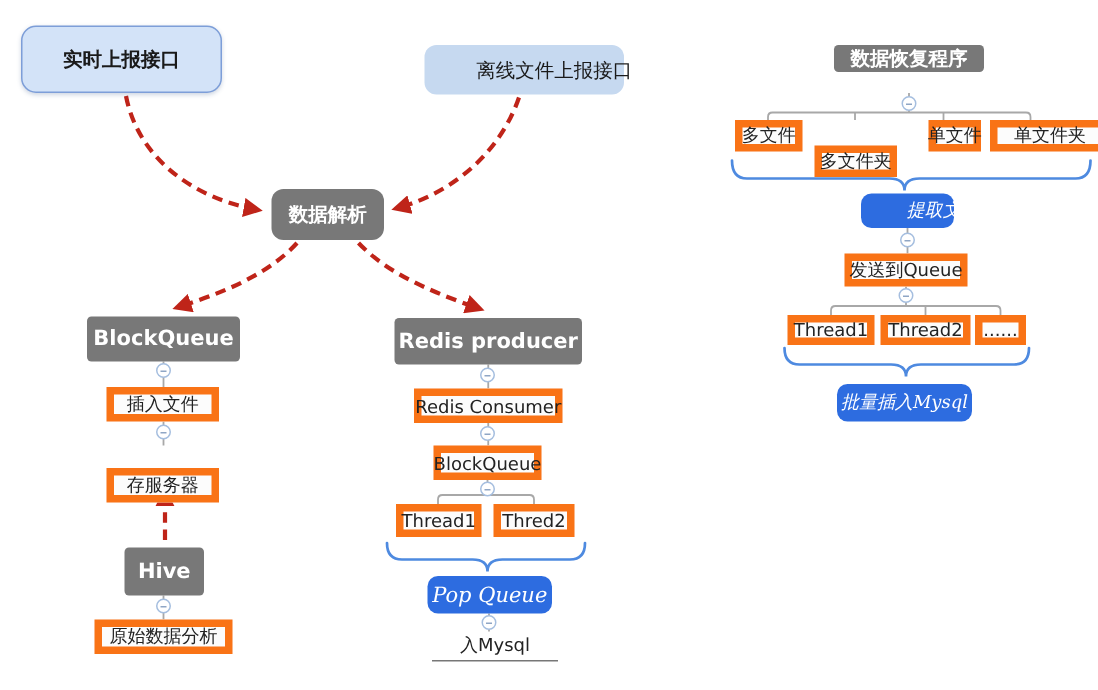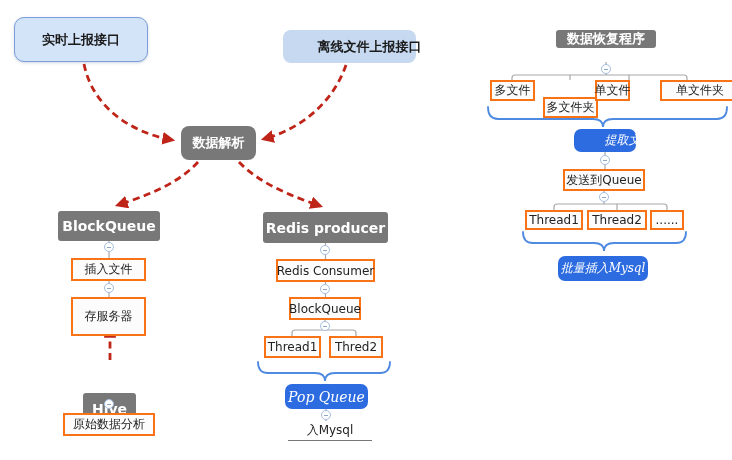--- a/index.html
+++ b/index.html
@@ -12,29 +12,29 @@
   .node{
     position:absolute;display:flex;align-items:center;justify-content:center;
     box-sizing:border-box;white-space:nowrap;
   }
   .n-lightblue-border{
     background:#d3e3f8;border:1.5px solid #7d9ed8;border-radius:10px;
     color:#1a1a1a;font-weight:bold;font-size:13px;
     box-shadow:0 1px 3px rgba(60,90,140,.25);
   }
   .n-lightblue{
-    background:#c6d9f0;border-radius:8px;color:#1a1a1a;font-weight:bold;font-size:13px;padding-left:40px;
+    background:#c6d9f0;border-radius:8px;color:#1a1a1a;font-weight:normal;font-size:13px;padding-left:40px;
   }
   .n-gray{
     background:#787878;color:#ffffff;font-weight:bold;font-size:13px;border-radius:3px;
   }
   .n-gray-round{border-radius:8px;}
   .n-gray-en{font-size:14px;}
   .n-white{
-    background:#fcfcfc;border:2px solid #f97316;color:#222222;font-size:12px;
+    background:#fcfcfc;border:5px solid #f97316;color:#222222;font-size:12px;
   }
   .n-blue{
     background:#2d6ce0;color:#ffffff;border-radius:7px;
     font-style:italic;font-family:"DejaVu Serif","Liberation Serif",serif;font-size:13px;
   }
   .n-plain{
     background:transparent;border-bottom:1px solid #777777;color:#222222;font-size:12px;
   }
   .toggle{
     position:absolute;width:10px;height:10px;border-radius:50%;
@@ -88,36 +88,36 @@
       <path d="M488,107 Q488,119 498,119 L593,119 Q603,119 603,127 Q603,119 613,119 L717,119 Q727,119 727,107"></path>
       <path d="M523,232 Q523,243 533,243 L594,243 Q604,243 604,251 Q604,243 614,243 L676,243 Q686,243 686,232"></path>
     </g>
   </svg>
 
   <div class="node n-lightblue-border" style="left:14px;top:17px;width:134px;height:45px;">实时上报接口</div>
   <div class="node n-lightblue" style="left:283px;top:30px;width:133px;height:33px;">离线文件上报接口</div>
   <div class="node n-gray n-gray-round" style="left:181px;top:126px;width:75px;height:34px;">数据解析</div>
   <div class="node n-gray n-gray-en" style="left:58px;top:211px;width:102px;height:30px;">BlockQueue</div>
   <div class="node n-white" style="left:71px;top:258px;width:75px;height:23px;">插入文件</div>
-  <div class="node n-white" style="left:71px;top:297px;width:75px;height:39px;">存服务器</div>
-  <div class="node n-gray n-gray-en" style="left:83px;top:365px;width:53px;height:32px;margin-top:28px;">Hive</div>
+  <div class="node n-white" style="left:71px;top:312px;width:75px;height:23px;">存服务器</div>
+  <div class="node n-gray n-gray-en" style="left:83px;top:365px;width:53px;height:32px;">Hive</div>
   <div class="node n-white" style="left:63px;top:413px;width:92px;height:23px;">原始数据分析</div>
 
   <div class="node n-gray n-gray-en" style="left:263px;top:212px;width:125px;height:31px;">Redis producer</div>
   <div class="node n-white" style="left:276px;top:259px;width:99px;height:23px;">Redis Consumer</div>
   <div class="node n-white" style="left:289px;top:297px;width:72px;height:23px;">BlockQueue</div>
   <div class="node n-white" style="left:264px;top:336px;width:57px;height:22px;">Thread1</div>
   <div class="node n-white" style="left:329px;top:336px;width:54px;height:22px;">Thred2</div>
   <div class="node n-blue" style="left:285px;top:384px;width:83px;height:25px;font-size:14px;">Pop Queue</div>
   <div class="node n-plain" style="left:288px;top:421px;width:84px;height:20px;">入Mysql</div>
 
   <div class="node n-gray" style="left:556px;top:30px;width:100px;height:18px;">数据恢复程序</div>
   <div class="node n-white" style="left:490px;top:80px;width:45px;height:21px;">多文件</div>
   <div class="node n-white" style="left:543px;top:97px;width:55px;height:21px;">多文件夹</div>
-  <div class="node n-white" style="left:595px;top:80px;width:35px;height:21px;">单文件</div>
+  <div class="node n-white" style="left:619px;top:80px;width:35px;height:21px;">单文件</div>
   <div class="node n-white" style="left:660px;top:80px;width:80px;height:21px;">单文件夹</div>
   <div class="node n-blue" style="left:574px;top:129px;width:62px;height:23px;font-size:12px;padding-left:47px;">提取文件</div>
   <div class="node n-white" style="left:563px;top:169px;width:82px;height:22px;">发送到Queue</div>
   <div class="node n-white" style="left:525px;top:210px;width:58px;height:20px;">Thread1</div>
   <div class="node n-white" style="left:587px;top:210px;width:60px;height:20px;">Thread2</div>
   <div class="node n-white" style="left:650px;top:210px;width:34px;height:20px;">......</div>
   <div class="node n-blue" style="left:558px;top:256px;width:90px;height:25px;font-size:12px;">批量插入Mysql</div>
 
   <div class="toggle" style="left:104px;top:242px;"></div>
   <div class="toggle" style="left:104px;top:283px;"></div>

